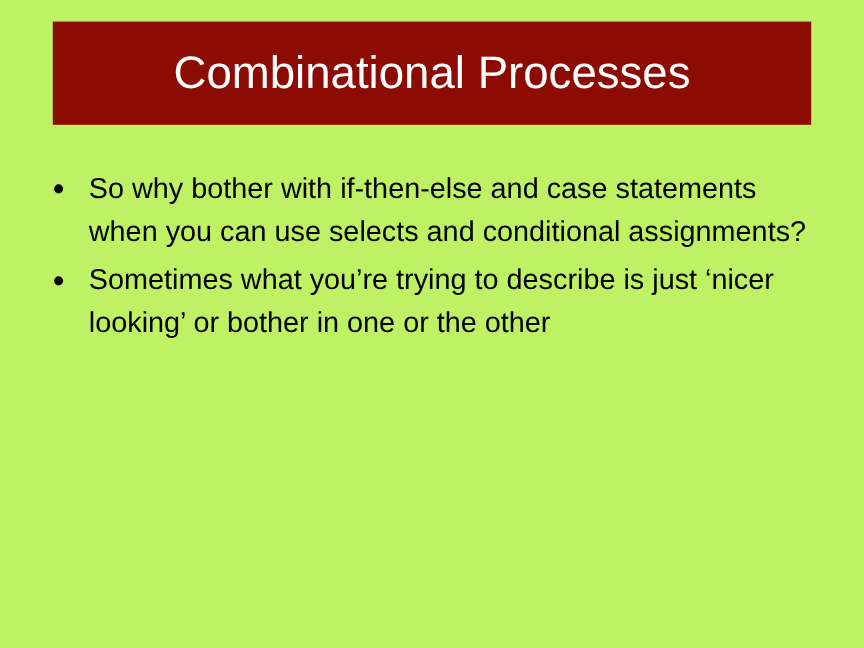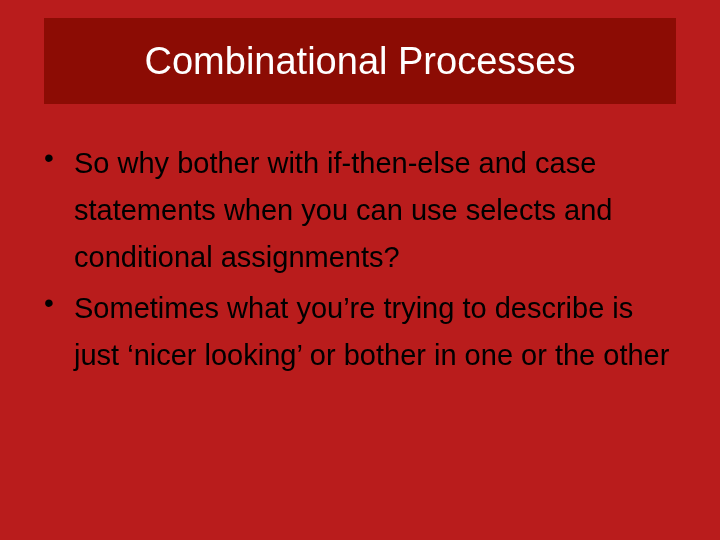--- a/index.html
+++ b/index.html
@@ -6,21 +6,21 @@
     html, body { width: 720px; height: 540px; }
     body {
       font-family: Arial, Helvetica, sans-serif;
       background: #ffffff;
       overflow: hidden;
     }
     .slide {
       width: 720px;
       height: 540px;
       position: relative;
-      background: #b91c1c;
+      background: #bef264;
     }
     .title-bar {
       position: absolute;
       top: 18px;
       left: 44px;
       right: 44px;
       height: 86px;
       background: #8c0c04;
       display: flex;
       align-items: center;
@@ -47,22 +47,22 @@
     }
     .bullet-marker {
       flex-shrink: 0;
       width: 32px;
       font-size: 28px;
       line-height: 36px;
       color: #000;
       padding-left: 2px;
     }
     .bullet-text {
-      font-size: 29px;
-      line-height: 47px;
+      font-size: 24px;
+      line-height: 36px;
       color: #000;
       flex: 1;
     }
   </style>
 </head>
 <body>
 
 <div class="slide">
   <div class="title-bar">
     <div class="title-text">Combinational Processes</div>

